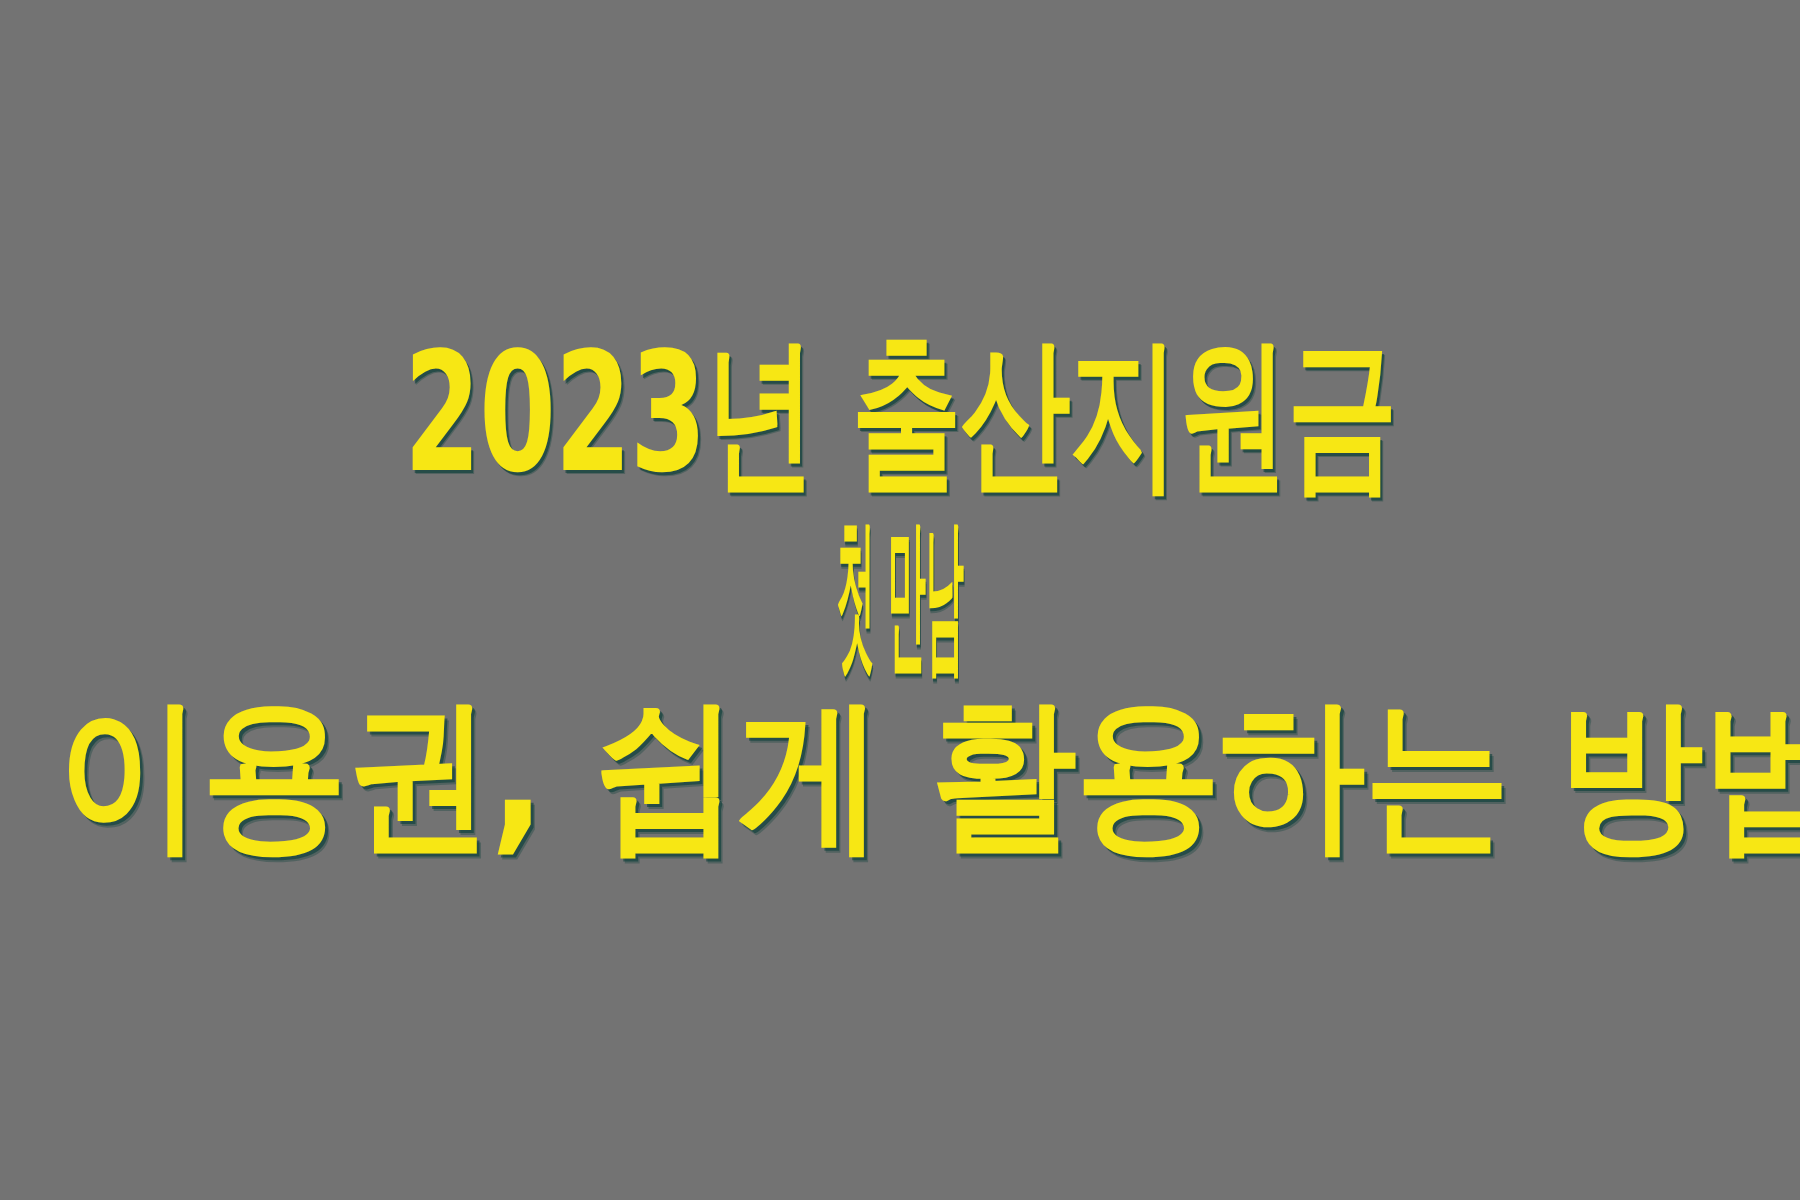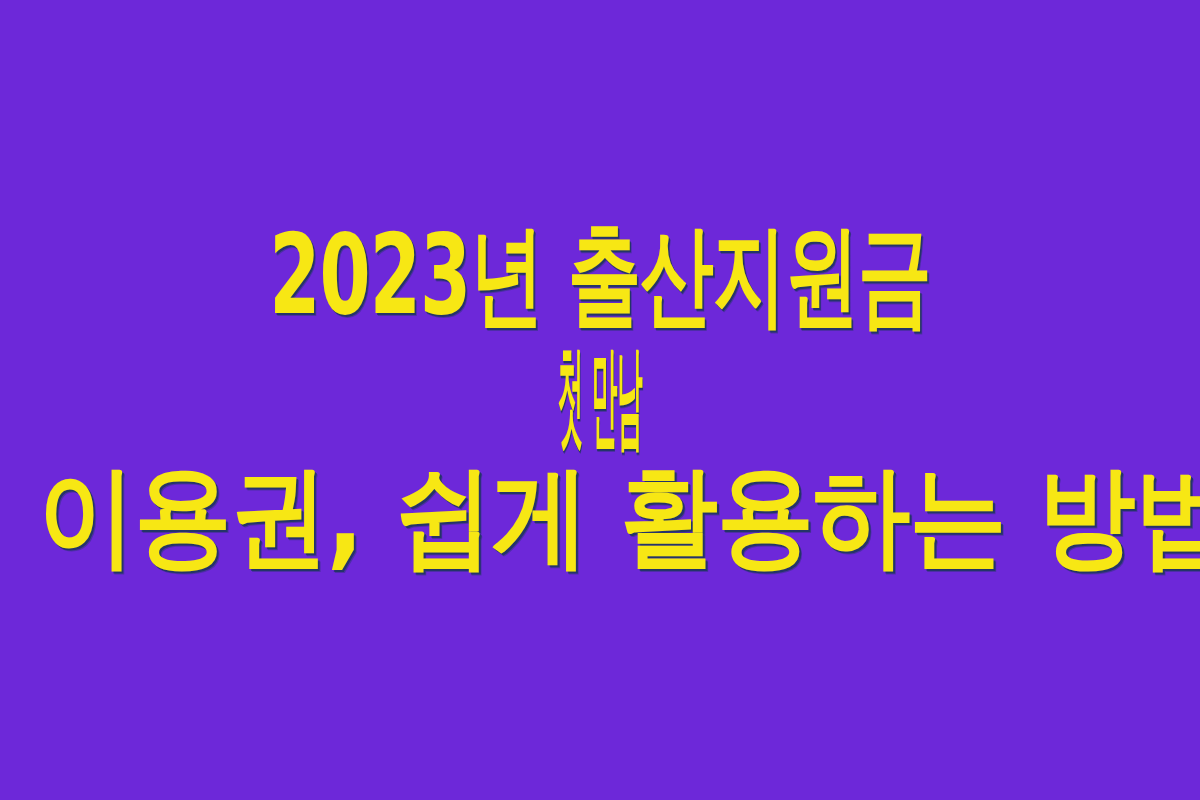--- a/index.html
+++ b/index.html
@@ -73,21 +73,21 @@
   .line-3 {
     font-size: 104px;
     line-height: 1.16;
     transform: scaleY(1.06) scaleX(0.985);
     transform-origin: center center;
   }
 </style>
 </head>
 <body>
 
-<div class="banner" style="background-color: #6d28d9;">
+<div class="banner" style="background-color: #737373;">
 
   <div class="headline-block">
 
     <span class="headline-line line-1" style="color: rgb(247, 231, 20); display: block; transform: scaleY(1.06) scaleX(0.7067);">2023년 출산지원금</span>
 
     <span class="headline-line line-2" style="color: rgb(247, 231, 20); display: block; transform: scaleY(1.06) scaleX(0.2467);">첫 만남</span>
 
     <span class="headline-line line-3" style="color: rgb(247, 231, 20); display: block; transform: scaleY(1.06) scaleX(0.9367);">이용권, 쉽게 활용하는 방법</span>
 
   </div>

